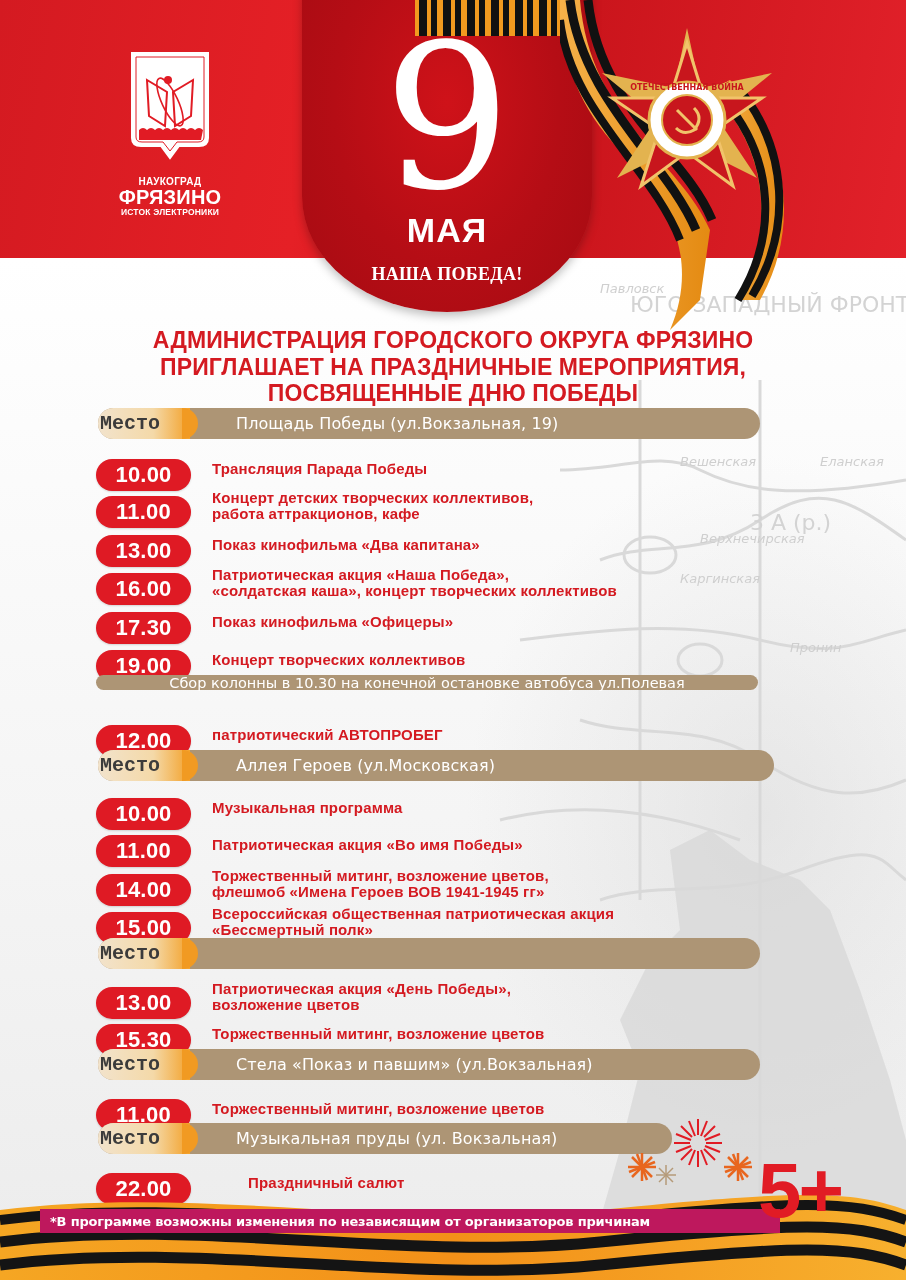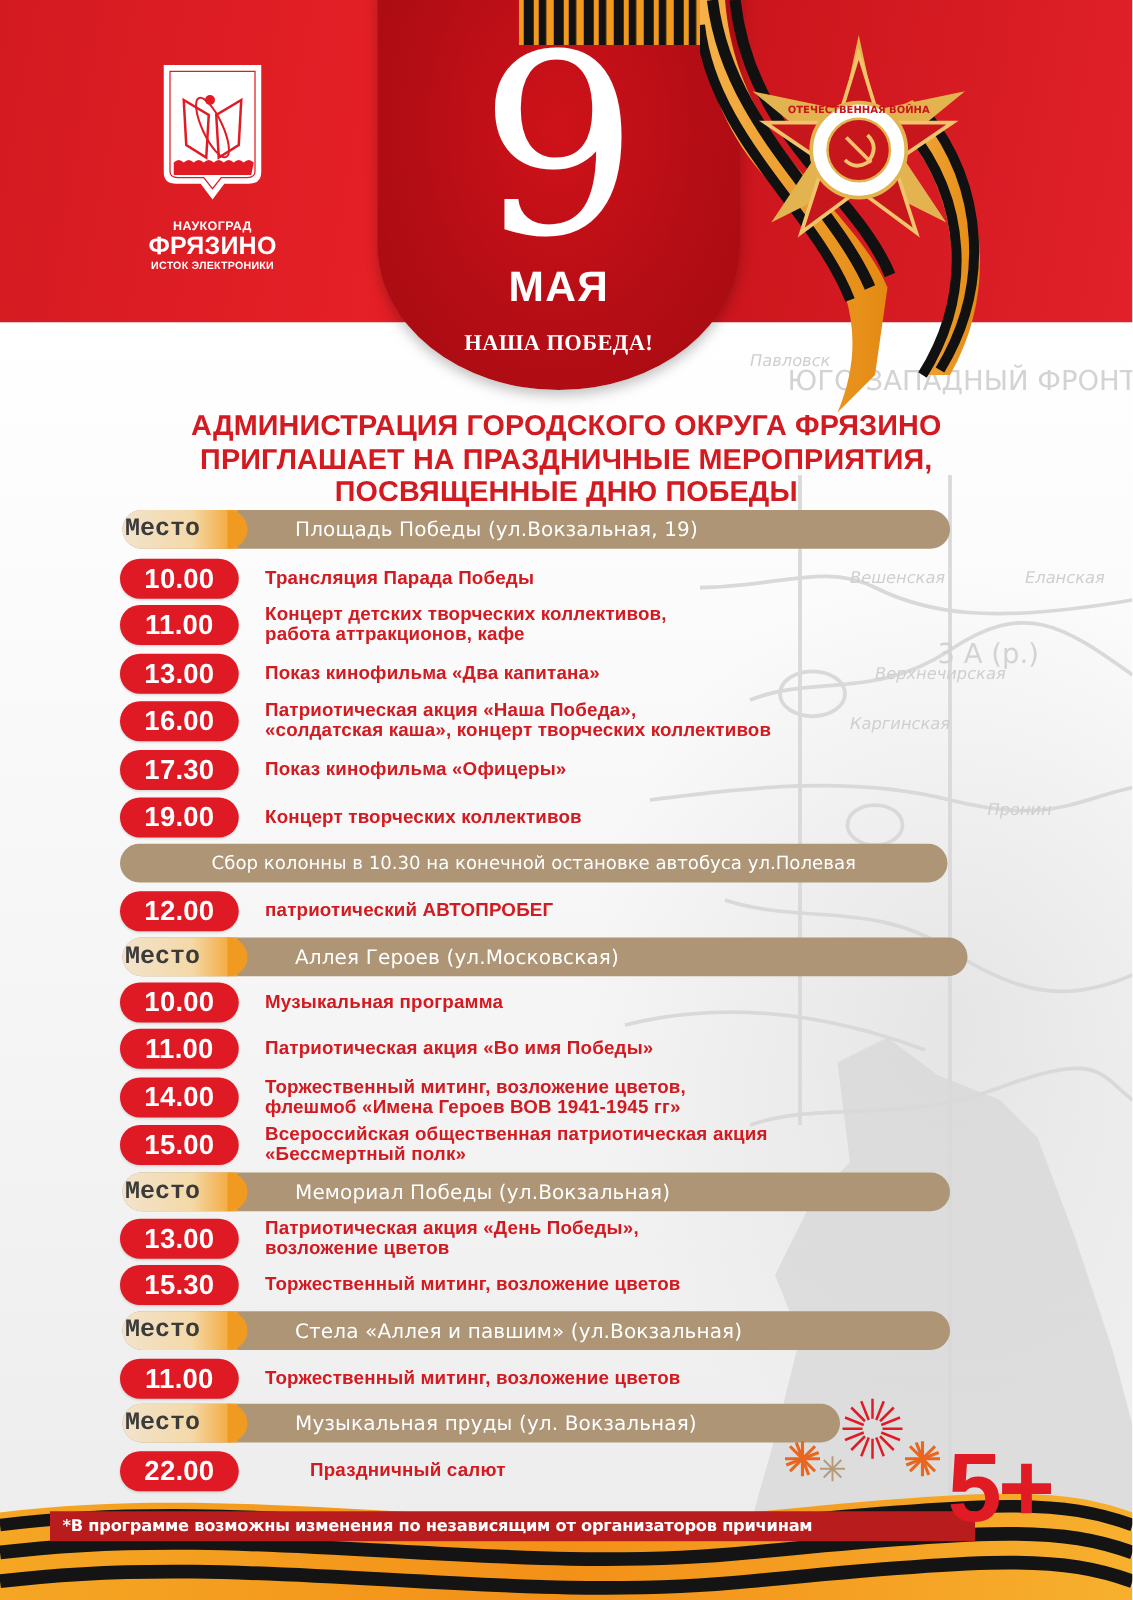--- a/index.html
+++ b/index.html
@@ -72,43 +72,44 @@
   }
   .loc-label::after {
     content: ""; position: absolute; right: -8px; top: 0; width: 16px; height: 31px; border-radius: 0 16px 16px 0;
     background: #f19a22;
   }
   .loc-text {
     color: #ffffff; font-family: "DejaVu Sans", sans-serif; font-size: 16px; margin-left: 46px; white-space: nowrap;
     letter-spacing: 0.1px;
   }
   .info-bar {
-    position: absolute; left: 96px; width: 662px; height: 31px;
+    position: absolute; left: 96px; width: 662px; height: 15px;
     background: #ad9575; border-radius: 16px;
     color: #fff; font-family: "DejaVu Sans", sans-serif; font-size: 14.5px;
     display: flex; align-items: center; justify-content: center; white-space: nowrap;
   }
   .ev { position: absolute; left: 96px; width: 680px; display: flex; align-items: center; }
   .time-pill {
     width: 95px; height: 32px; border-radius: 16px; flex: 0 0 95px;
     background: #df1a24; color: #fff;
     font-family: "Liberation Sans", sans-serif; font-weight: 700; font-size: 22px;
     display: flex; align-items: center; justify-content: center; letter-spacing: 0.2px;
     box-shadow: 0 1px 2px rgba(0,0,0,0.15);
+    margin-top: 12px;
   }
   .ev-text {
     margin-left: 21px; color: #d41a21; font-family: "Liberation Sans", sans-serif; font-weight: 700;
     font-size: 15px; line-height: 16px; white-space: nowrap; letter-spacing: 0.15px;
   }
 
   
   .ribbon-bottom { position: absolute; left: 0; top: 1180px; width: 906px; height: 100px; }
   .disclaimer {
     position: absolute; left: 40px; top: 1209px; width: 740px; height: 24px;
-    background: #b91c1c;
+    background: #be185d;
     color: #fff; font-family: "DejaVu Sans", sans-serif; font-weight: 700; font-size: 13px;
     display: flex; align-items: center; padding-left: 10px; white-space: nowrap; letter-spacing: -0.2px;
   }
   .age {
     position: absolute; left: 758px; top: 1150px; color: #e11b24;
     font-family: "Liberation Sans", sans-serif; font-weight: 700; font-size: 78px; line-height: 80px; letter-spacing: -3px;
   }
   .fireworks { position: absolute; left: 620px; top: 1115px; width: 140px; height: 80px; }
 </style>
 </head>
@@ -289,39 +290,38 @@
 <div class="ev" style="top:900px;">
   <div class="time-pill">15.00</div>
   <div class="ev-text">
     <div>Всероссийская общественная патриотическая акция</div>
     <div>«Бессмертный полк»</div>
   </div>
 </div>
 
 <div class="loc-bar" style="top:938px; width:662px;">
   <div class="loc-label">Место</div>
-  <div class="loc-text">Мемориал Победы (ул.Вокзальная)</div>
 </div>
 <div class="ev" style="top:975px;">
   <div class="time-pill">13.00</div>
   <div class="ev-text">
     <div>Патриотическая акция «День Победы»,</div>
     <div>возложение цветов</div>
   </div>
 </div>
 <div class="ev" style="top:1012px;">
   <div class="time-pill">15.30</div>
   <div class="ev-text">
     <div>Торжественный митинг, возложение цветов</div>
   </div>
 </div>
 
 <div class="loc-bar" style="top:1049px; width:662px;">
   <div class="loc-label">Место</div>
-  <div class="loc-text">Стела «Аллея и павшим» (ул.Вокзальная)</div>
+  <div class="loc-text">Стела «Показ и павшим» (ул.Вокзальная)</div>
 </div>
 <div class="ev" style="top:1087px;">
   <div class="time-pill">11.00</div>
   <div class="ev-text">
     <div>Торжественный митинг, возложение цветов</div>
   </div>
 </div>
 
 <div class="loc-bar" style="top:1123px; width:574px;">
   <div class="loc-label">Место</div>

